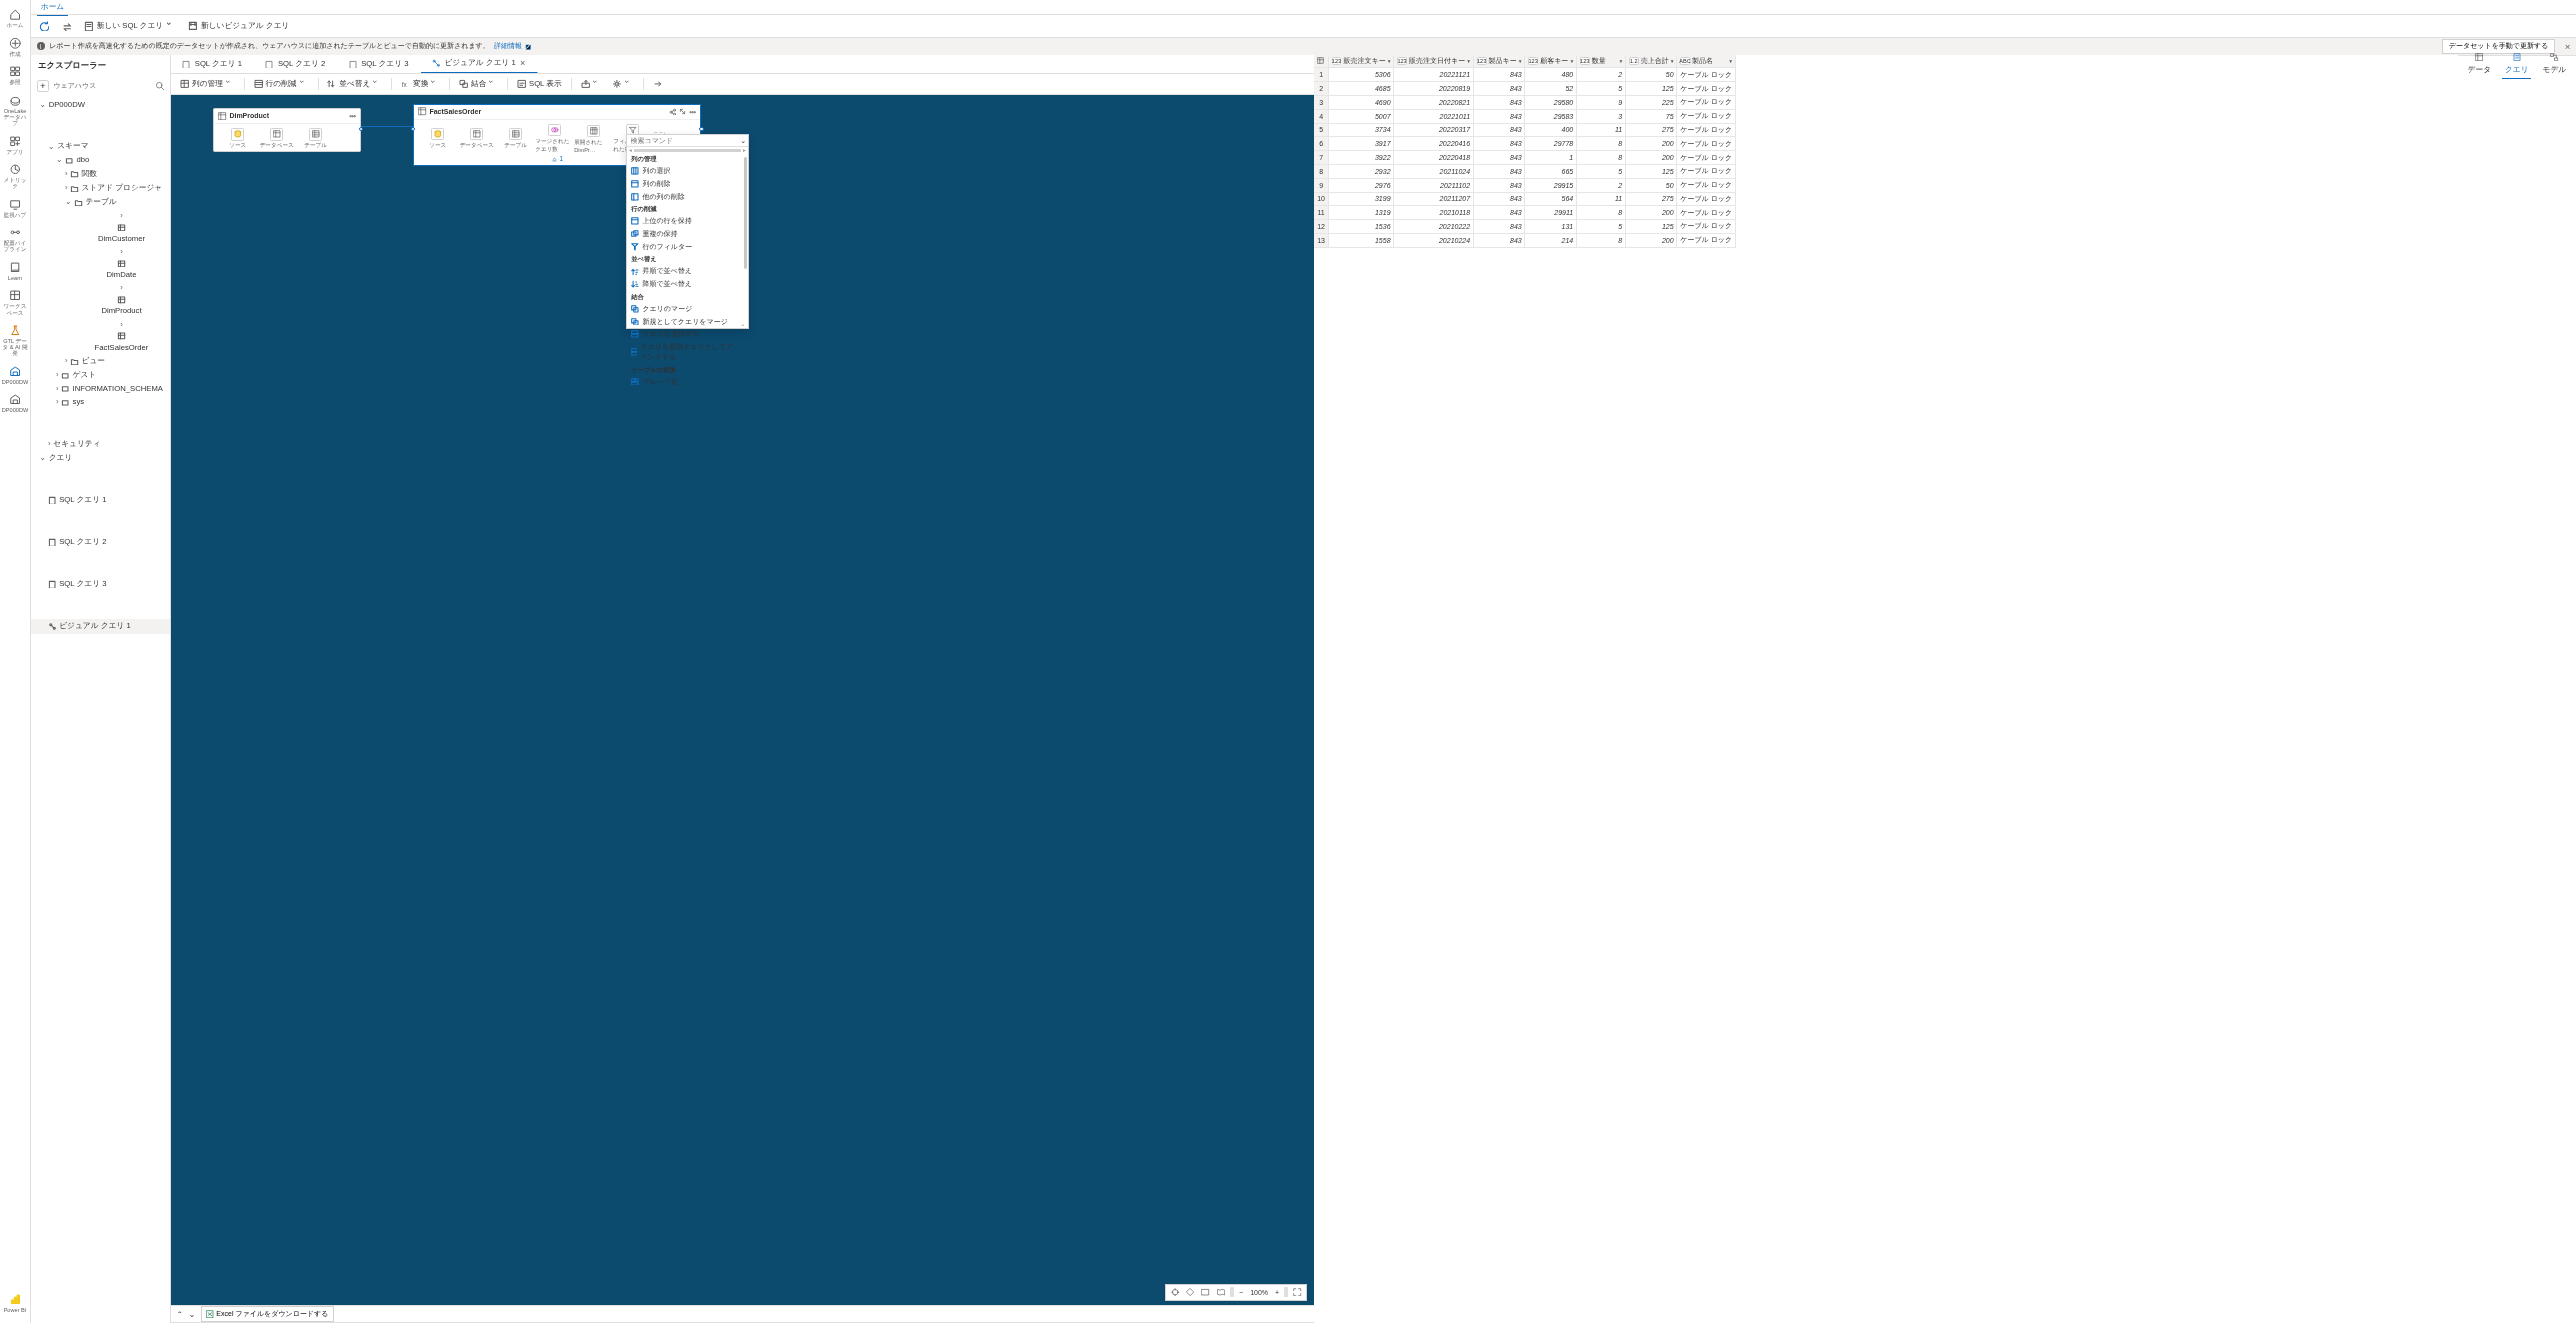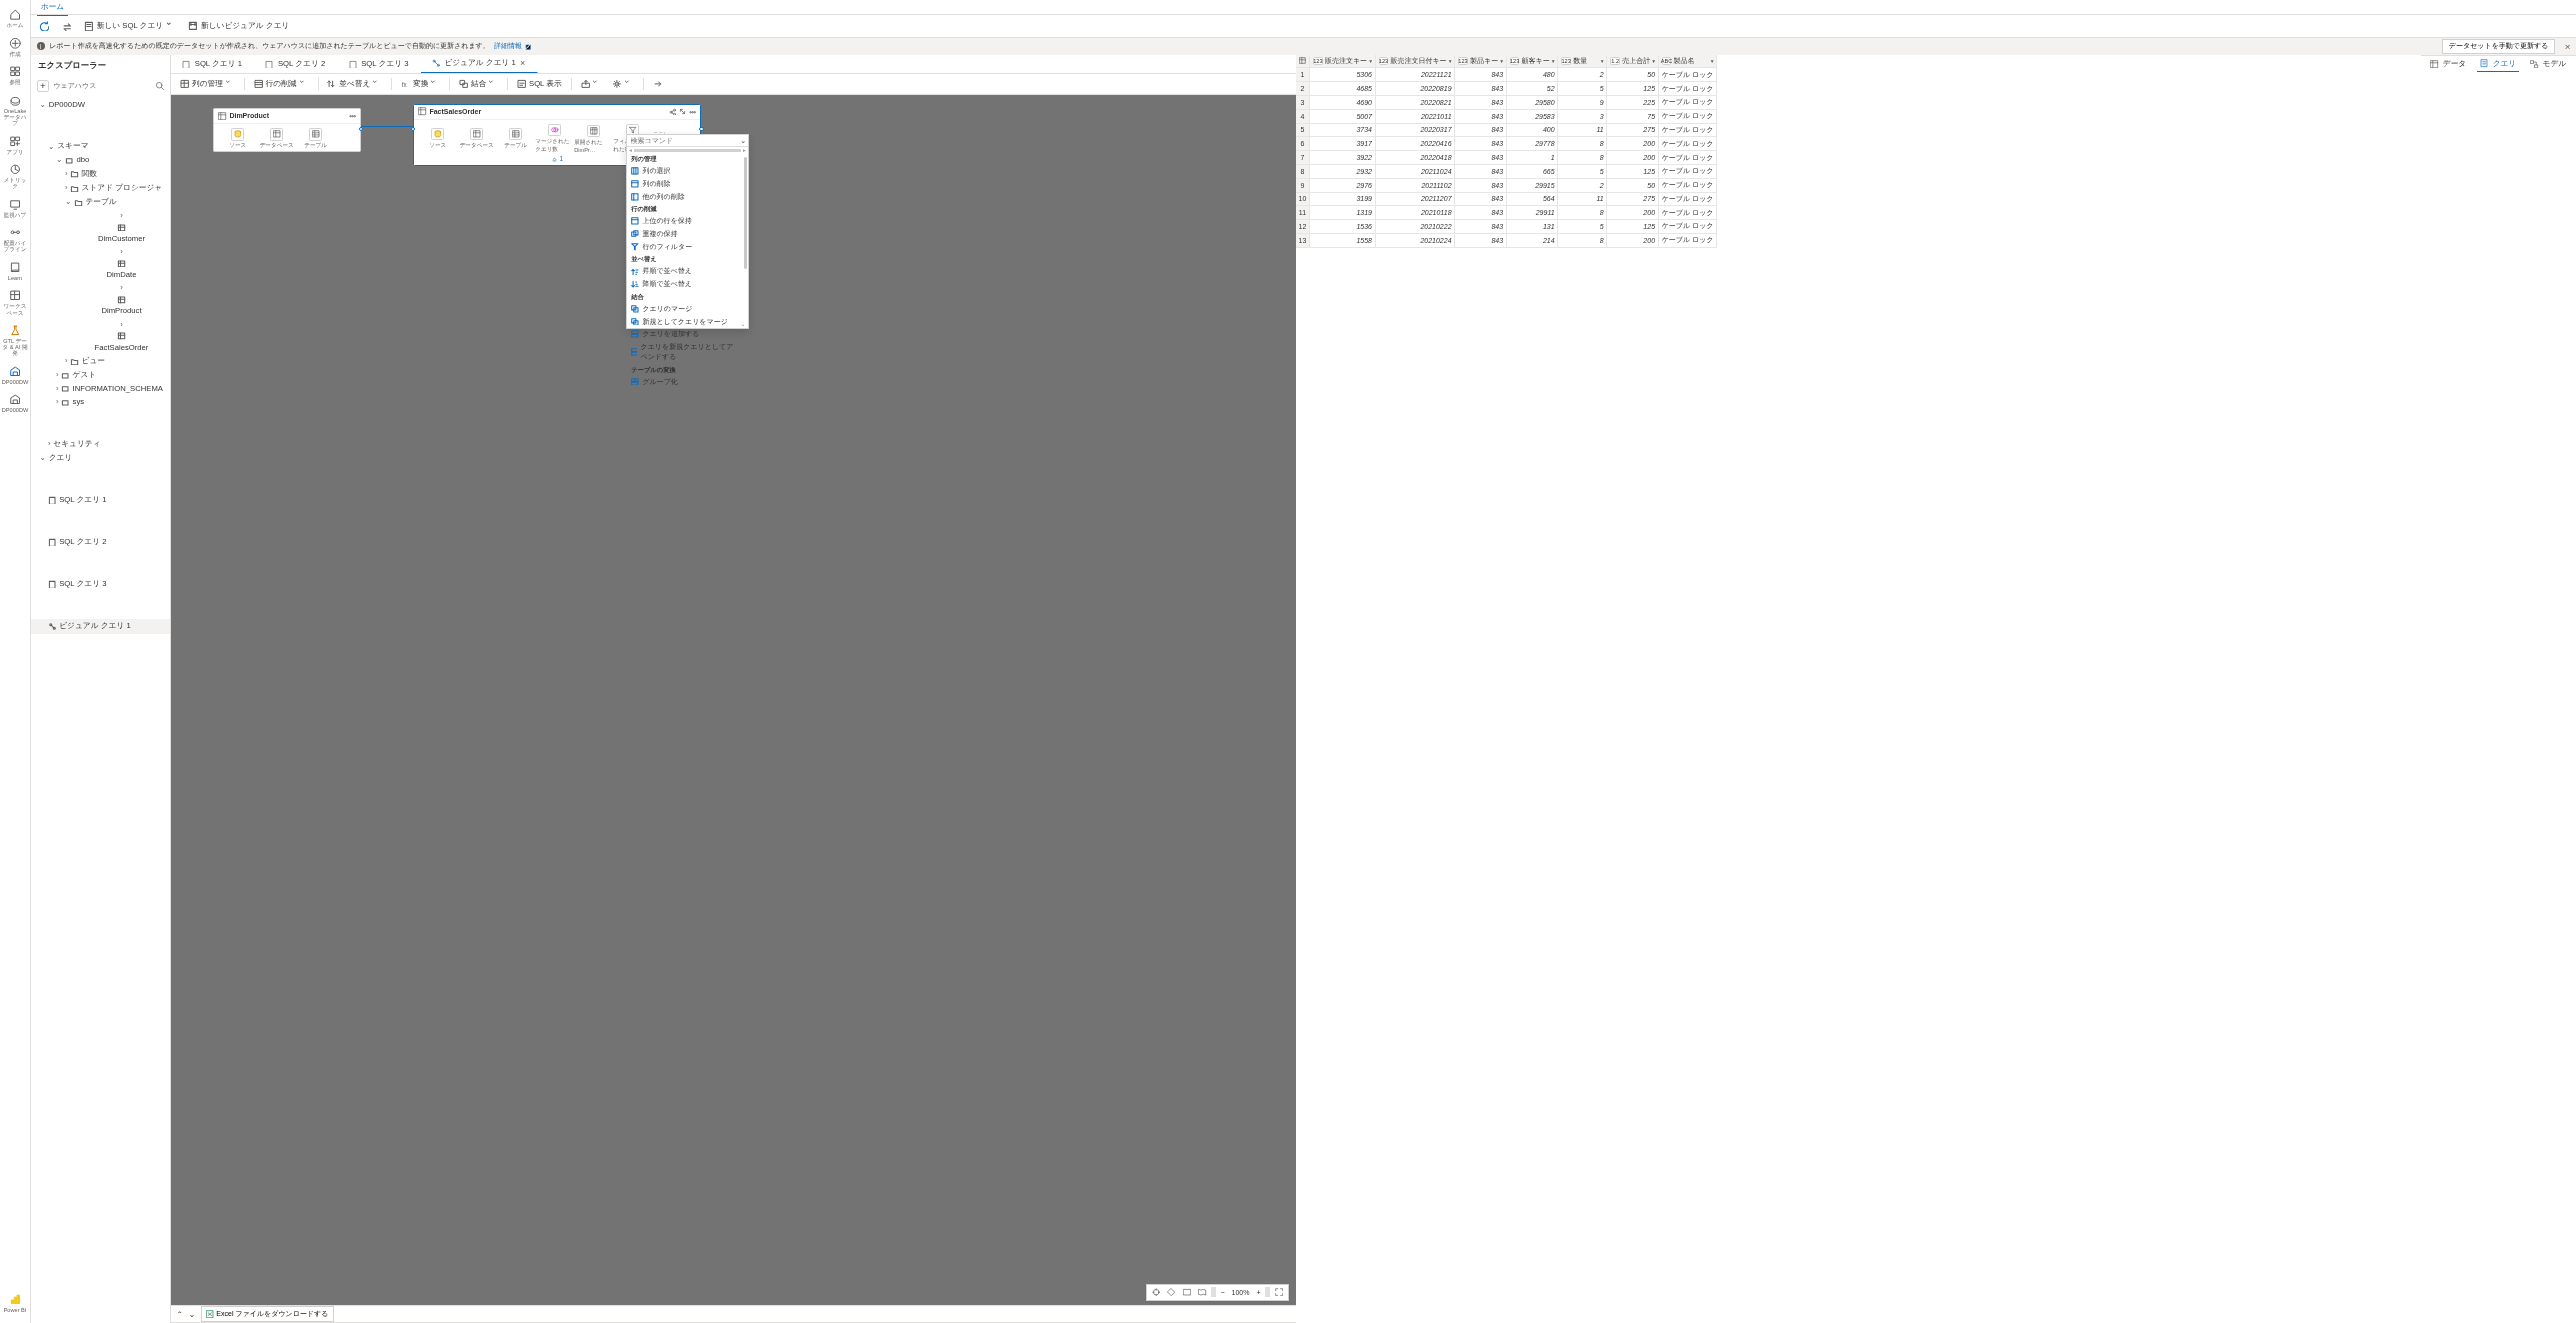--- a/index.html
+++ b/index.html
@@ -60,21 +60,21 @@
 .qtab.active svg { stroke: #0f6cbd; }
 .qtab .close { font-size: 9px; color: #605e5c; }
 
 
 .vtoolbar { height: 21px; border-bottom: 0.7px solid #e1dfdd; display: flex; align-items: center; padding: 0 5.6px; gap: 2.8px; }
 .vtoolbar .btn { display: flex; align-items: center; gap: 2.1px; padding: 2.1px 3.5px; font-size: 7.7px; cursor: pointer; }
 .vtoolbar .sep { width: 0.7px; height: 12.6px; background: #e1dfdd; margin: 0 2.8px; }
 .vtoolbar svg { width: 9.8px; height: 9.8px; stroke: #605e5c; fill: none; stroke-width: 1.4; }
 
 
-.canvas-wrap { flex: 1; position: relative; background: #737373; overflow: hidden; text-decoration: underline; }
+.canvas-wrap { flex: 1; position: relative; background: #0c4a6e; overflow: hidden; text-decoration: underline; }
 .canvas { position: absolute; inset: 0; }
 
 .diagram-node { position: absolute; background: #fff; border: 0.7px solid #d1d1d1; border-radius: 1.4px; }
 .diagram-node.sel { border: 1.4px solid #0f6cbd; }
 .dn-header { display: flex; align-items: center; gap: 2.8px; padding: 2.8px 4.2px; font-size: 7px; font-weight: 600; border-bottom: 0.7px solid #efefef; }
 .dn-header svg { width: 8.4px; height: 8.4px; stroke: #605e5c; fill: none; }
 .dn-header .actions { margin-left: auto; display: flex; gap: 2.8px; }
 .dn-header .actions svg { width: 7px; height: 7px; cursor: pointer; }
 .dn-steps { display: flex; align-items: center; padding: 4.2px 4.2px 1.4px; gap: 0; }
 .step { display: flex; flex-direction: column; align-items: center; font-size: 5.6px; color: #605e5c; width: 39px; position: relative; }
@@ -121,21 +121,21 @@
 table.grid th .th-inner { display: flex; align-items: center; gap: 2.1px; }
 table.grid th .dtype { width: 9.8px; height: 8.4px; display: inline-flex; align-items: center; justify-content: center; font-size: 5.6px; border: 0.7px solid #d1d1d1; border-radius: 1.4px; background: #fff; }
 table.grid th .drop { margin-left: auto; font-size: 5.6px; color: #605e5c; cursor: pointer; }
 table.grid td.num { text-align: right; font-style: italic; color: #323130; }
 table.grid td.txt { color: #323130; }
 table.grid td.rownum { background: #f3f2f1; text-align: center; font-style: normal; width: 12.6px; }
 table.grid th.corner { width: 12.6px; }
 
 
 .bottom { height: 18px; border-top: 0.7px solid #e1dfdd; display: flex; align-items: center; padding: 0 7px; gap: 8.4px; font-size: 7.7px; }
-.bottom .btab { display: flex; align-items: center; gap: 4px; cursor: pointer; padding: 2.8px 2.8px; }
+.bottom .btab { display: flex; align-items: center; gap: 4px; cursor: pointer; padding: 2.8px 2.8px; flex-direction: column; }
 .bottom .btab.active { color: #0f6cbd; border-bottom: 1.4px solid #0f6cbd; }
 .bottom svg { width: 8.4px; height: 8.4px; stroke: #605e5c; fill: none; }
 .bottom .btab.active svg { stroke: #0f6cbd; }
 
 svg { stroke-linecap: round; stroke-linejoin: round; }
 .chev-r::before { content: '›'; color: #605e5c; font-size: 7.7px; }
 .chev-d::before { content: '⌄'; color: #605e5c; font-size: 7.7px; }
 </style>
 </head>
 <body>

